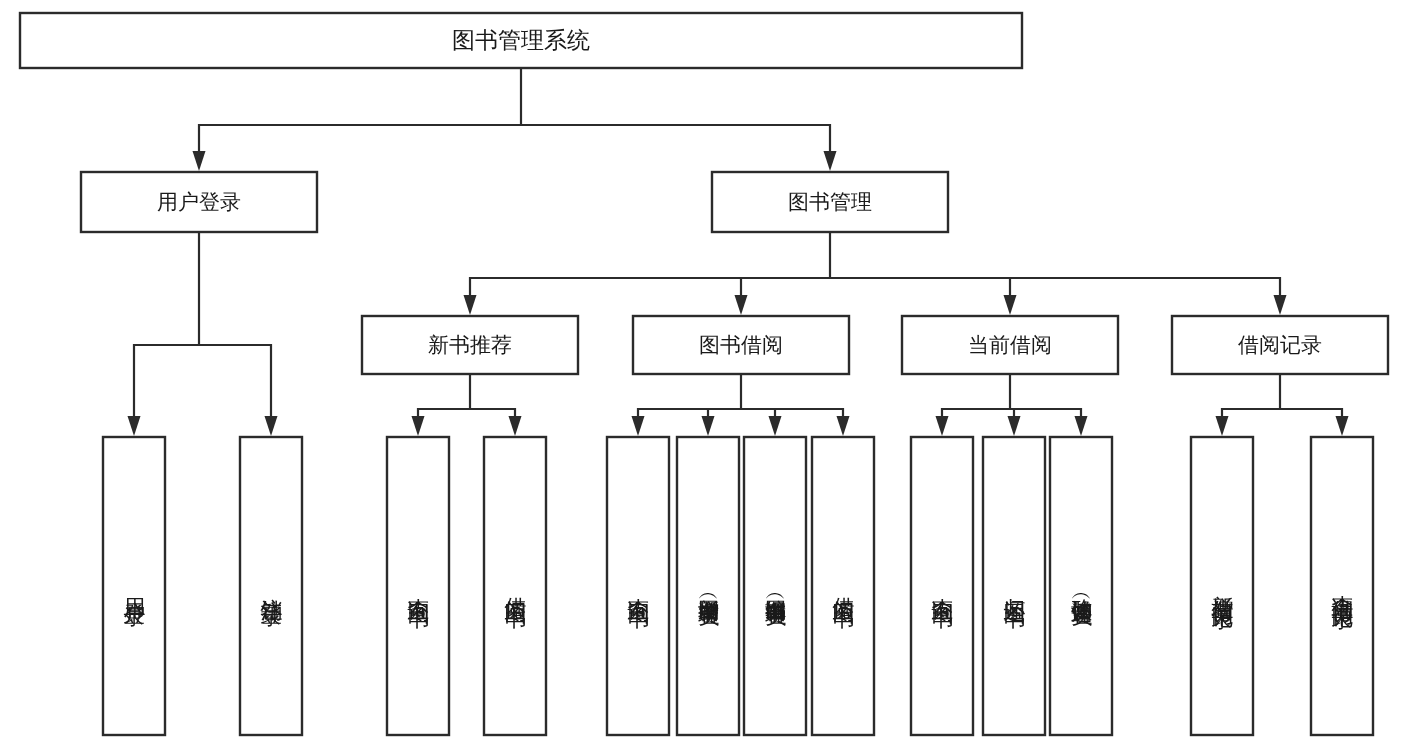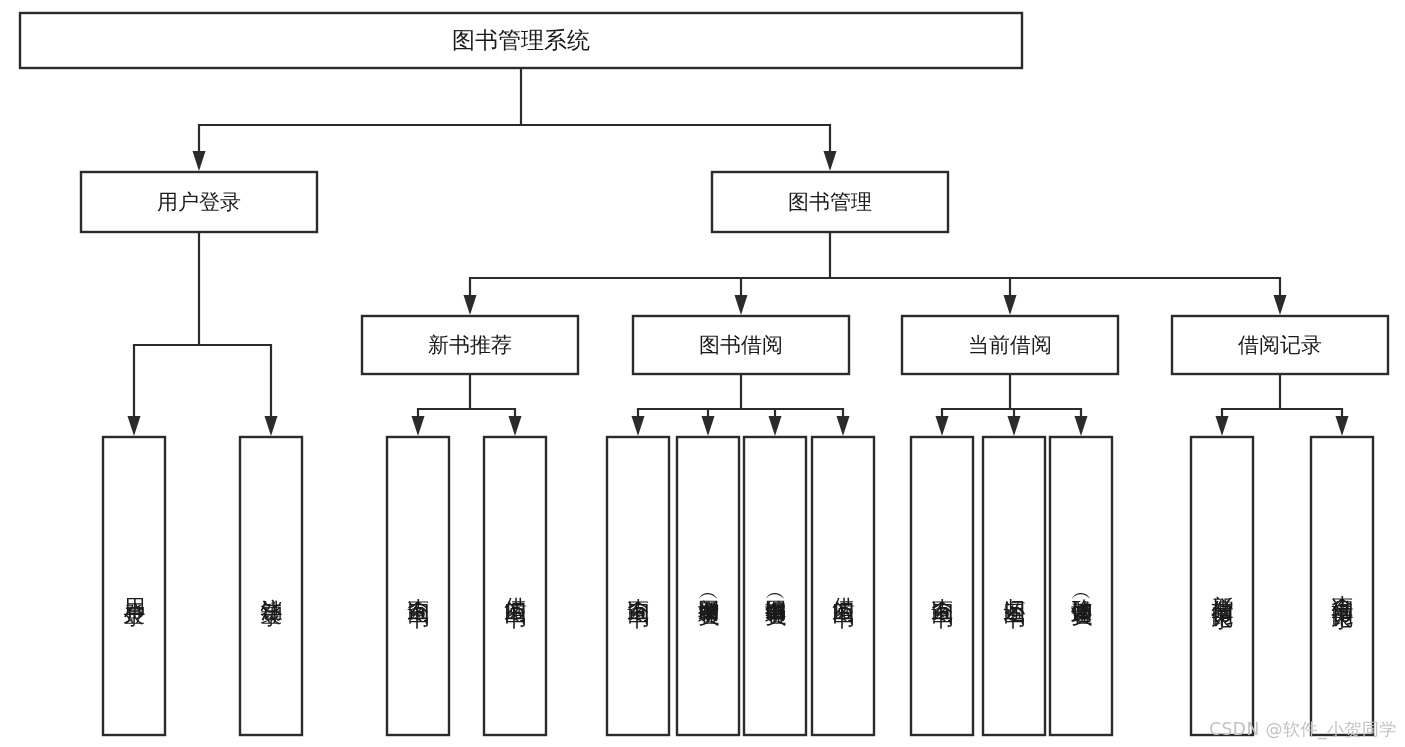--- a/index.html
+++ b/index.html
@@ -237,14 +237,13 @@
       <div class="leaf-label-holder" style="left: 1050px; top: 437px; width: 62px; height: 298px;">
         <span class="leaf-label" style="font-size: 21px; letter-spacing: 1px;">确认归还（管理员）</span>
       </div>
       <div class="leaf-label-holder" style="left: 1191px; top: 437px; width: 62px; height: 298px;">
         <span class="leaf-label">新增借阅记录</span>
       </div>
       <div class="leaf-label-holder" style="left: 1311px; top: 437px; width: 62px; height: 298px;">
         <span class="leaf-label">查询借阅记录</span>
       </div>
     </div>
-  <div class="watermark">CSDN @软件_小贺同学</div>
 </div>
 
 </body></html>

